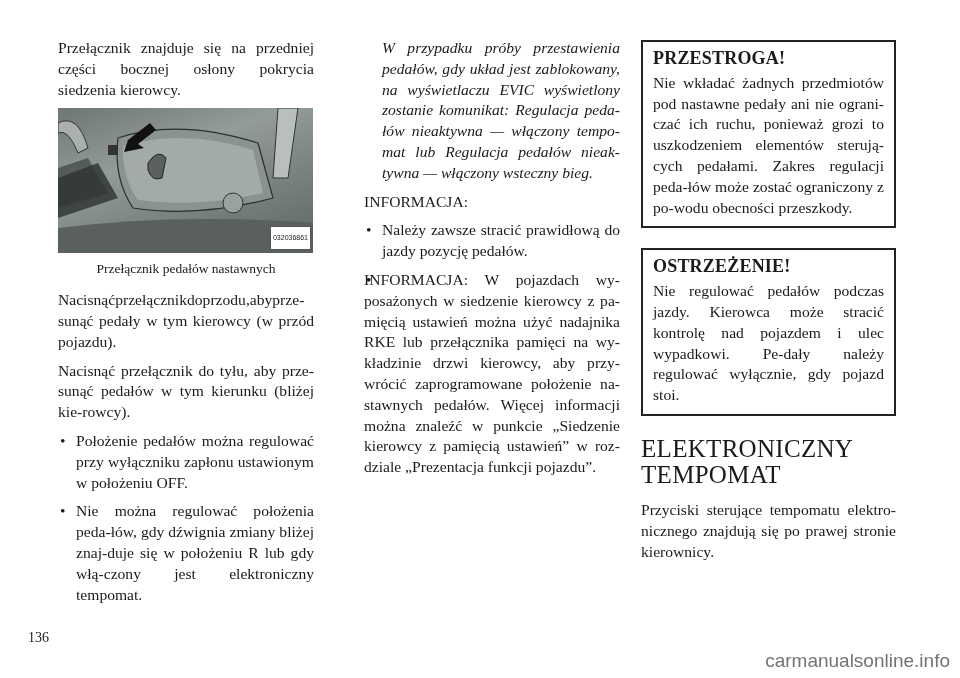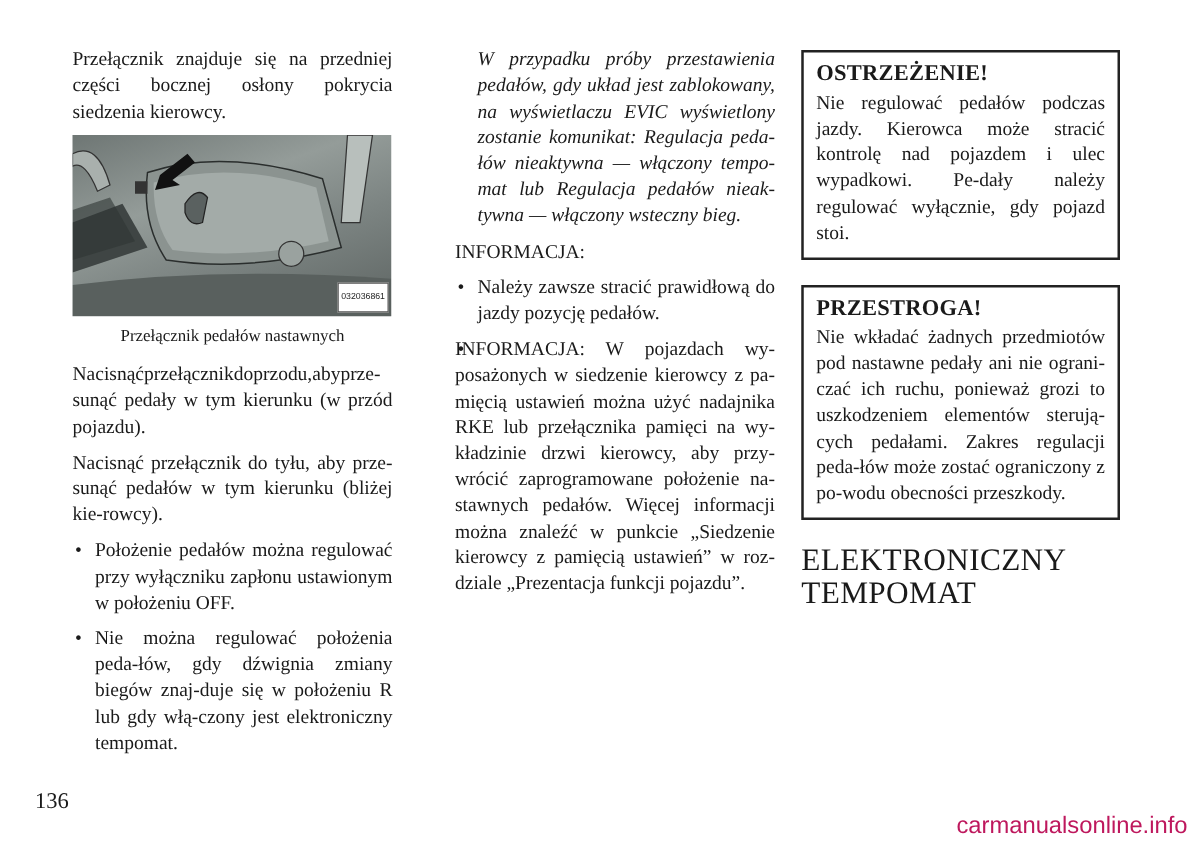--- a/index.html
+++ b/index.html
@@ -14,23 +14,23 @@
   .bul { position: relative; padding-left: 18px; margin: 0 0 8px 0; text-align: justify; text-align-last: left; }
   .bul .dot { position: absolute; left: 2px; top: 0; }
   .indent { padding-left: 18px; font-style: italic; }
   .photo { width: 255px; height: 145px; margin: 3px 0 0 0; position: relative; overflow: hidden;
            background: linear-gradient(160deg, #6e7674 0%, #949c99 35%, #7d8583 60%, #5d6462 100%); }
   .caption { font-weight: normal; font-size: 13.5px; text-align: center; margin: 6px 0 10px 0; }
   .box { border: 2px solid #222; padding: 6px 10px 8px 10px; margin-bottom: 20px; }
   .box h3 { margin: 0 0 4px 0; font-size: 18px; font-weight: bold; letter-spacing: 0.2px; }
   .box p { margin: 0; text-align: justify; text-align-last: left; }
   h2 { font-size: 25px; line-height: 26px; font-weight: normal; margin: 4px 0 12px 0; letter-spacing: 0.3px; }
-  .pagenum { position: absolute; left: 28px; top: 630px; font-size: 18px; }
+  .pagenum { position: absolute; left: 28px; top: 630px; font-size: 14px; }
   .watermark { position: absolute; right: 10px; top: 650px; font-family: "Liberation Sans", "DejaVu Sans", sans-serif;
-               font-size: 19px; color: #be185d; }
+               font-size: 19px; color: #737373; }
   .code { position: absolute; right: 2px; bottom: 3px; background: #fff; font-family: "Liberation Sans", sans-serif;
           font-size: 7px; padding: 1px 2px; border: 1px solid #555; color: #222; }
 </style>
 </head>
 <body>
 
 <div class="col col1">
   <p>Przełącznik znajduje się na przedniej części bocznej osłony pokrycia siedzenia kierowcy.</p>
   <div class="photo">
     <svg width="255" height="145" viewBox="0 0 255 145">
@@ -42,40 +42,41 @@
       <path d="M70,32 L92,15 L98,22 L80,36 L86,40 L66,44 Z" fill="#111"></path>
       <path d="M90,55 Q100,40 108,50 L104,70 Q94,74 90,62 Z" fill="#5a6160" stroke="#222" stroke-width="1"></path>
       <circle cx="175" cy="95" r="10" fill="#9aa29f" stroke="#333" stroke-width="1"></circle>
       <path d="M220,0 L240,0 L230,70 L215,70 Z" fill="#b8bfbc" stroke="#333" stroke-width="1"></path>
       <path d="M0,120 Q120,105 255,115 L255,145 L0,145 Z" fill="#59605e"></path>
       <path d="M0,15 Q20,5 30,40 L20,45 Q10,20 0,25 Z" fill="#a9b0ad" stroke="#333" stroke-width="1"></path>
     </svg>
     <span class="code">032036861</span>
   </div>
   <div class="caption">Przełącznik pedałów nastawnych</div>
-  <p>Nacisnąćprzełącznikdoprzodu,abyprze-sunąć pedały w tym kierunku (w przód pojazdu).</p>
+  <p>Nacisnąćprzełącznikdoprzodu,abyprze-sunąć pedały w tym kierowcy (w przód pojazdu).</p>
   <p>Nacisnąć przełącznik do tyłu, aby prze-sunąć pedałów w tym kierunku (bliżej kie-rowcy).</p>
   <div class="bul"><span class="dot">•</span><span>Położenie pedałów można regulować przy wyłączniku zapłonu ustawionym w położeniu OFF.</span></div>
-  <div class="bul"><span class="dot">•</span><span>Nie można regulować położenia peda-łów, gdy dźwignia zmiany biegów znaj-duje się w położeniu R lub gdy włą-czony jest elektroniczny tempomat.</span></div>
+  <div class="bul"><span class="dot">•</span><span>Nie można regulować położenia peda-łów, gdy dźwignia zmiany bliżej znaj-duje się w położeniu R lub gdy włą-czony jest elektroniczny tempomat.</span></div>
 </div>
 
 <div class="col col2">
   <p class="indent">W przypadku próby przestawienia pedałów, gdy układ jest zablokowany, na wyświetlaczu EVIC wyświetlony zostanie komunikat: Regulacja peda-łów nieaktywna — włączony tempo-mat lub Regulacja pedałów nieak-tywna — włączony wsteczny bieg.</p>
   <p class="bold">INFORMACJA:</p>
   <div class="bul bold"><span class="dot">•</span><span>Należy zawsze stracić prawidłową do jazdy pozycję pedałów.</span></div>
   <div class="bul bold"><span class="dot">•</span></div>
   <p class="bold">INFORMACJA: W pojazdach wy-posażonych w siedzenie kierowcy z pa-mięcią ustawień można użyć nadajnika RKE lub przełącznika pamięci na wy-kładzinie drzwi kierowcy, aby przy-wrócić zaprogramowane położenie na-stawnych pedałów. Więcej informacji można znaleźć w punkcie „Siedzenie kierowcy z pamięcią ustawień” w roz-dziale „Prezentacja funkcji pojazdu”.</p>
 </div>
 
 <div class="col col3">
   <div class="box">
+    <h3>PRZESTROGA!</h3>
+    <p>Nie wkładać żadnych przedmiotów pod nastawne pedały ani nie ograni-czać ich ruchu, ponieważ grozi to uszkodzeniem elementów sterują-cych pedałami. Zakres regulacji peda-łów może zostać ograniczony z po-wodu obecności przeszkody.</p>
+  </div>
+  <div class="box">
     <h3>OSTRZEŻENIE!</h3>
     <p>Nie regulować pedałów podczas jazdy. Kierowca może stracić kontrolę nad pojazdem i ulec wypadkowi. Pe-dały należy regulować wyłącznie, gdy pojazd stoi.</p>
   </div>
-  <div class="box">
-    <h3>PRZESTROGA!</h3>
-    <p>Nie wkładać żadnych przedmiotów pod nastawne pedały ani nie ograni-czać ich ruchu, ponieważ grozi to uszkodzeniem elementów sterują-cych pedałami. Zakres regulacji peda-łów może zostać ograniczony z po-wodu obecności przeszkody.</p>
-  </div>
   <h2>ELEKTRONICZNY TEMPOMAT</h2>
+  <p>Przyciski sterujące tempomatu elektro-nicznego znajdują się po prawej stronie kierownicy.</p>
 </div>
 
 <div class="pagenum">136</div>
 <div class="watermark">carmanualsonline.info</div>
 
 </body></html>

